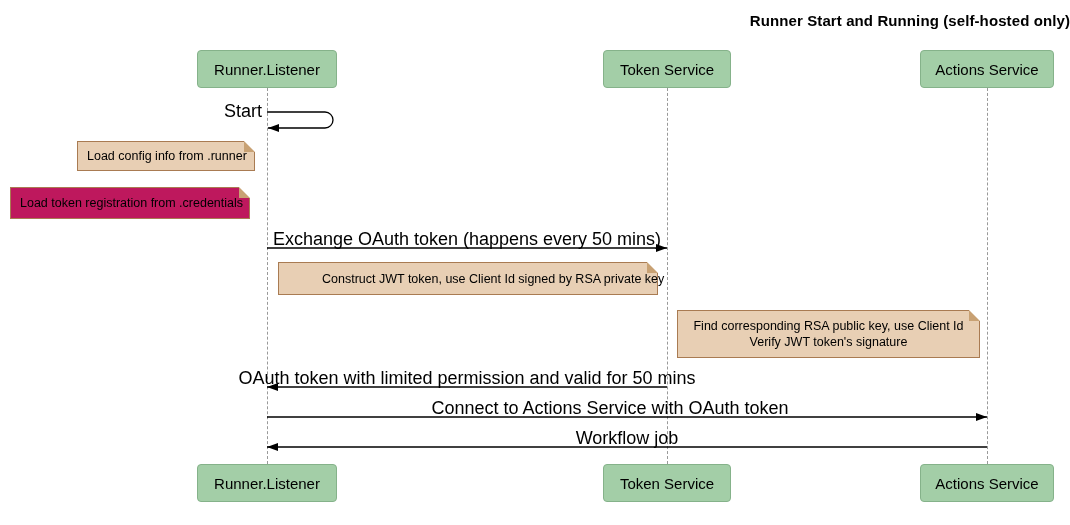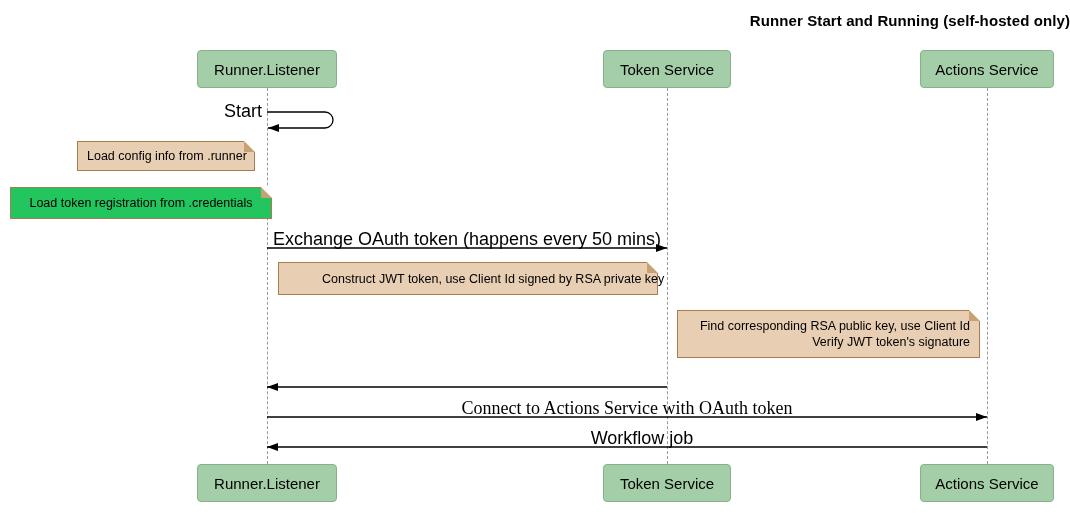--- a/index.html
+++ b/index.html
@@ -40,32 +40,33 @@
         </marker>
       </defs>
       <path d="M267,112 h58 a8,8 0 0 1 0,16 h-57" fill="none" stroke="#000000" stroke-width="1.3" marker-end="url(#arrowhead)"></path>
       <line x1="267" y1="248" x2="667" y2="248" stroke="#000000" stroke-width="1.3" marker-end="url(#arrowhead)"></line>
       <line x1="667" y1="387" x2="267" y2="387" stroke="#000000" stroke-width="1.3" marker-end="url(#arrowhead)"></line>
       <line x1="267" y1="417" x2="987" y2="417" stroke="#000000" stroke-width="1.3" marker-end="url(#arrowhead)"></line>
       <line x1="987" y1="447" x2="267" y2="447" stroke="#000000" stroke-width="1.3" marker-end="url(#arrowhead)"></line>
     </svg>
     <div class="msg-label self" style="top: 104px; right: 808px;">Start</div>
     <div class="msg-label centered" style="left: 467px; top: 232px;">Exchange OAuth token (happens every 50 mins)</div>
-    <div class="msg-label centered" style="left: 627px; top: 401px; font-family: Liberation Serif, serif;">Connect to Actions Service with OAuth token</div>
-    <div class="msg-label centered" style="left: 642px; top: 431px;">Workflow job</div>
+    <div class="msg-label centered" style="left: 467px; top: 371px;">OAuth token with limited permission and valid for 50 mins</div>
+    <div class="msg-label centered" style="left: 610px; top: 401px;">Connect to Actions Service with OAuth token</div>
+    <div class="msg-label centered" style="left: 627px; top: 431px;">Workflow job</div>
     <div class="note" style="left: 77px; top: 141px; width: 178px; height: 30px; background: rgb(232, 207, 180); border: 1px solid rgb(169, 123, 82); ">
       <div class="fold" style="border-color: rgb(255, 255, 255) rgb(255, 255, 255) rgb(200, 161, 115) rgb(200, 161, 115);"></div>
       <span class="note-line">Load config info from .runner</span>
     </div>
-    <div class="note" style="left: 10px; top: 187px; width: 262px; height: 32px; background: #22c55e; border: 1px solid rgb(169, 123, 82); text-align: center;">
+    <div class="note" style="left: 10px; top: 187px; width: 240px; height: 32px; background: #be185d; border: 1px solid rgb(169, 123, 82); text-align: center;">
       <div class="fold" style="border-color: rgb(255, 255, 255) rgb(255, 255, 255) rgb(200, 161, 115) rgb(200, 161, 115);"></div>
       <span class="note-line">Load token registration from .credentials</span>
     </div>
     <div class="note" style="left: 278px; top: 262px; width: 380px; height: 33px; background: rgb(232, 207, 180); border: 1px solid rgb(169, 123, 82); text-align: center; padding-left: 43px;">
       <div class="fold" style="border-color: rgb(255, 255, 255) rgb(255, 255, 255) rgb(200, 161, 115) rgb(200, 161, 115);"></div>
       <span class="note-line">Construct JWT token, use Client Id signed by RSA private key</span>
     </div>
-    <div class="note" style="left: 677px; top: 310px; width: 303px; height: 48px; background: rgb(232, 207, 180); border: 1px solid rgb(169, 123, 82); text-align: right;">
+    <div class="note" style="left: 677px; top: 310px; width: 303px; height: 48px; background: rgb(232, 207, 180); border: 1px solid rgb(169, 123, 82); text-align: center;">
       <div class="fold" style="border-color: rgb(255, 255, 255) rgb(255, 255, 255) rgb(200, 161, 115) rgb(200, 161, 115);"></div>
       <span class="note-line">Find corresponding RSA public key, use Client Id</span>
       <span class="note-line">Verify JWT token's signature</span>
     </div>
   </div>
 
 </body></html>

